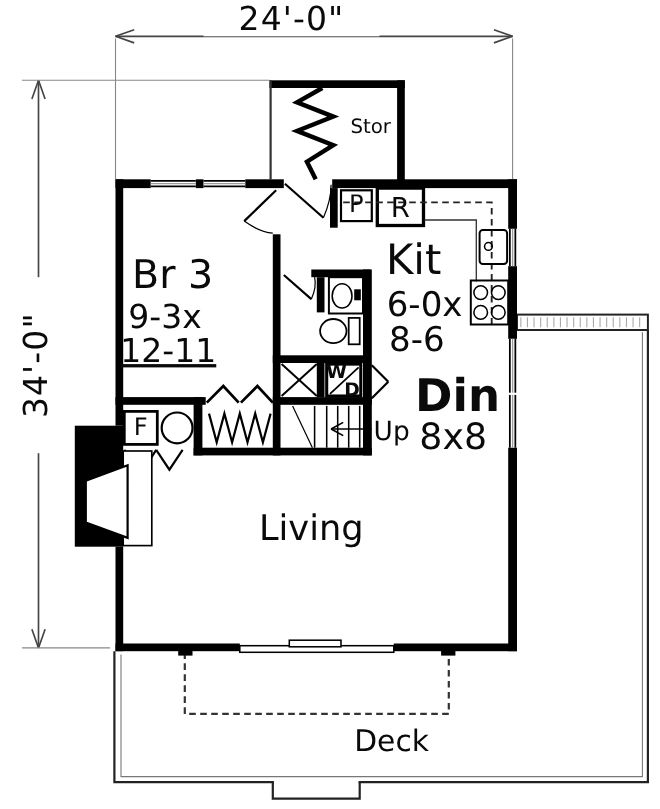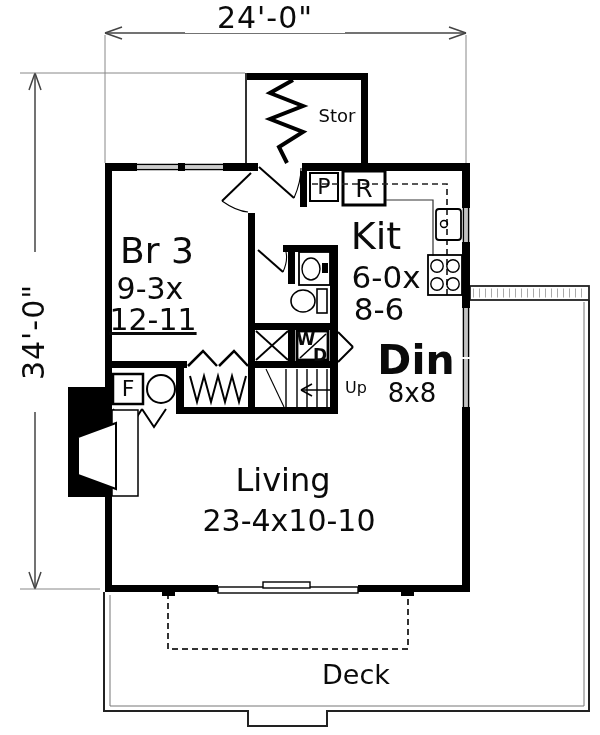--- a/index.html
+++ b/index.html
@@ -216,27 +216,26 @@
 
   <div class="lbl" style="left:97px;top:233px;width:120px;font-size:36px;">Br 3</div>
   <div class="lbl" style="left:90px;top:274px;width:120px;font-size:30px;">9-3x</div>
   <div class="lbl" style="left:93px;top:305px;width:120px;font-size:30px;text-decoration:underline;">12-11</div>
 
   <div class="lbl" style="left:316px;top:217px;width:120px;font-size:38px;">Kit</div>
   <div class="lbl" style="left:326px;top:262px;width:120px;font-size:31px;">6-0x</div>
   <div class="lbl" style="left:319px;top:294px;width:120px;font-size:31px;">8-6</div>
 
   <div class="lbl" style="left:366px;top:340px;width:100px;font-size:41px;font-weight:bold;">Din</div>
-  <div class="lbl" style="left:362px;top:380px;width:100px;font-size:26px;">8x8</div>
+  <div class="lbl" style="left:362px;top:380px;width:100px;font-size:33px;">8x8</div>
 
   <div class="lbl" style="left:183px;top:464px;width:200px;font-size:32px;">Living</div>
-  <div class="lbl" style="left:189px;top:506px;width:200px;font-size:30px;">23-4x10-10</div>
 
   <div class="lbl" style="left:306px;top:661px;width:100px;font-size:27px;">Deck</div>
 
-  <div class="lbl" style="left:336px;top:380px;width:40px;font-size:16px;">Up</div>
+  <div class="lbl" style="left:336px;top:380px;width:40px;font-size:24px;">Up</div>
 
   <div class="lbl" style="left:309px;top:176px;width:30px;font-size:22px;">P</div>
   <div class="lbl" style="left:349px;top:176px;width:30px;font-size:25px;">R</div>
   <div class="lbl" style="left:113px;top:378px;width:30px;font-size:22px;">F</div>
   <div class="lbl" style="left:296px;top:331px;width:20px;font-size:17px;font-weight:bold;">W</div>
   <div class="lbl" style="left:310px;top:347px;width:20px;font-size:17px;font-weight:bold;">D</div>
 </div>
 
 </body></html>

